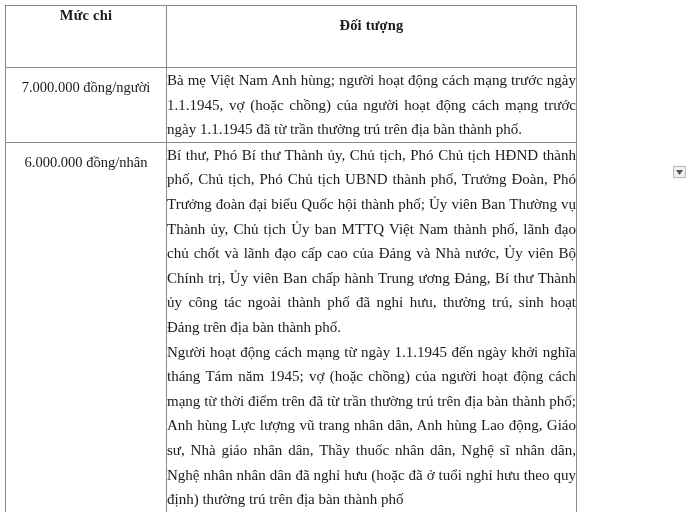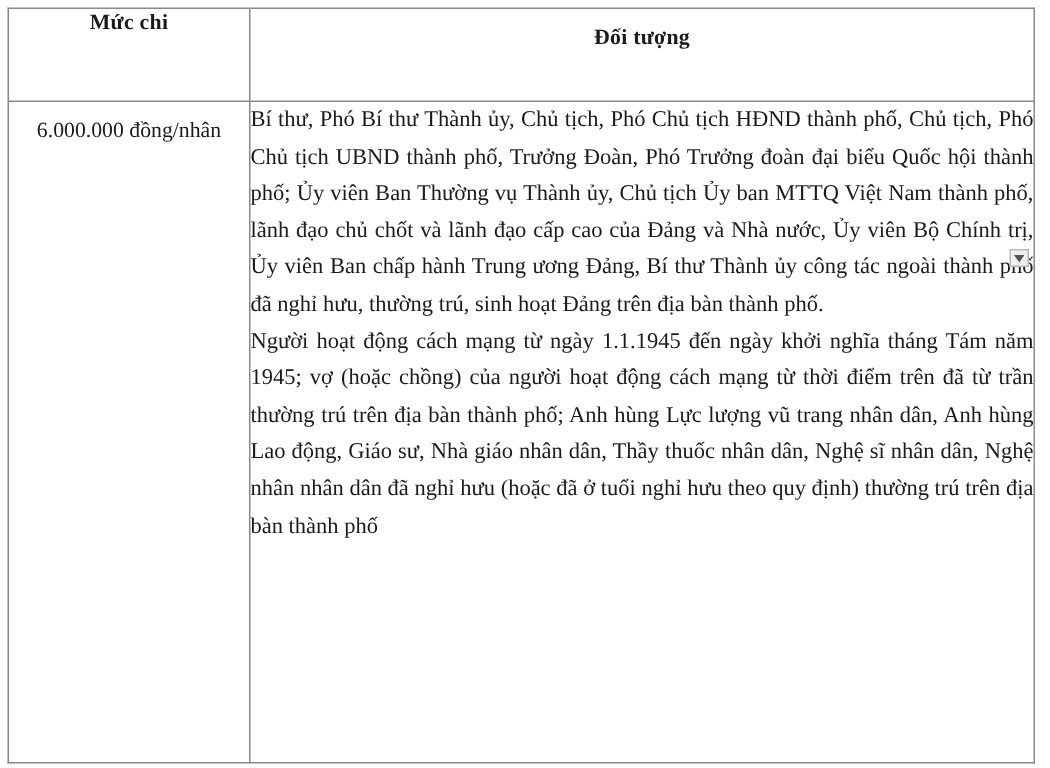--- a/index.html
+++ b/index.html
@@ -13,21 +13,21 @@
     overflow: hidden;
     font-family: "Liberation Serif", "DejaVu Serif", serif;
     color: #1a1a1a;
     position: relative;
   }
 
   .doc-table {
     position: absolute;
     left: 5px;
     top: 5px;
-    width: 685px;
+    width: 572px;
     height: 504px;
     border-collapse: collapse;
     table-layout: fixed;
   }
 
   .doc-table td,
   .doc-table th {
     border: 1px solid #8a8a8a;
     padding: 0;
     vertical-align: top;
@@ -118,20 +118,28 @@
         <span class="header-text">Mức chi</span>
       </th>
       <th class="header-cell-target">
         <span class="header-text">Đối tượng</span>
       </th>
     </tr>
   </thead>
   <tbody>
     <tr>
       <td class="amount-cell">
+        <span class="amount-text">7.000.000 đồng/người</span>
+      </td>
+      <td class="target-cell">
+        <p class="para">Bà mẹ Việt Nam Anh hùng; người hoạt động cách mạng trước ngày 1.1.1945, vợ (hoặc chồng) của người hoạt động cách mạng trước ngày 1.1.1945 đã từ trần thường trú trên địa bàn thành phố.</p>
+      </td>
+    </tr>
+    <tr>
+      <td class="amount-cell">
         <span class="amount-text">6.000.000 đồng/nhân</span>
       </td>
       <td class="target-cell">
         <p class="para">Bí thư, Phó Bí thư Thành ủy, Chủ tịch, Phó Chủ tịch HĐND thành phố, Chủ tịch, Phó Chủ tịch UBND thành phố, Trưởng Đoàn, Phó Trưởng đoàn đại biểu Quốc hội thành phố; Ủy viên Ban Thường vụ Thành ủy, Chủ tịch Ủy ban MTTQ Việt Nam thành phố, lãnh đạo chủ chốt và lãnh đạo cấp cao của Đảng và Nhà nước, Ủy viên Bộ Chính trị, Ủy viên Ban chấp hành Trung ương Đảng, Bí thư Thành ủy công tác ngoài thành phố đã nghỉ hưu, thường trú, sinh hoạt Đảng trên địa bàn thành phố.</p>
         <p class="para">Người hoạt động cách mạng từ ngày 1.1.1945 đến ngày khởi nghĩa tháng Tám năm 1945; vợ (hoặc chồng) của người hoạt động cách mạng từ thời điểm trên đã từ trần thường trú trên địa bàn thành phố; Anh hùng Lực lượng vũ trang nhân dân, Anh hùng Lao động, Giáo sư, Nhà giáo nhân dân, Thầy thuốc nhân dân, Nghệ sĩ nhân dân, Nghệ nhân nhân dân đã nghỉ hưu (hoặc đã ở tuổi nghỉ hưu theo quy định) thường trú trên địa bàn thành phố</p>
       </td>
     </tr>
   </tbody>
 </table>
 

